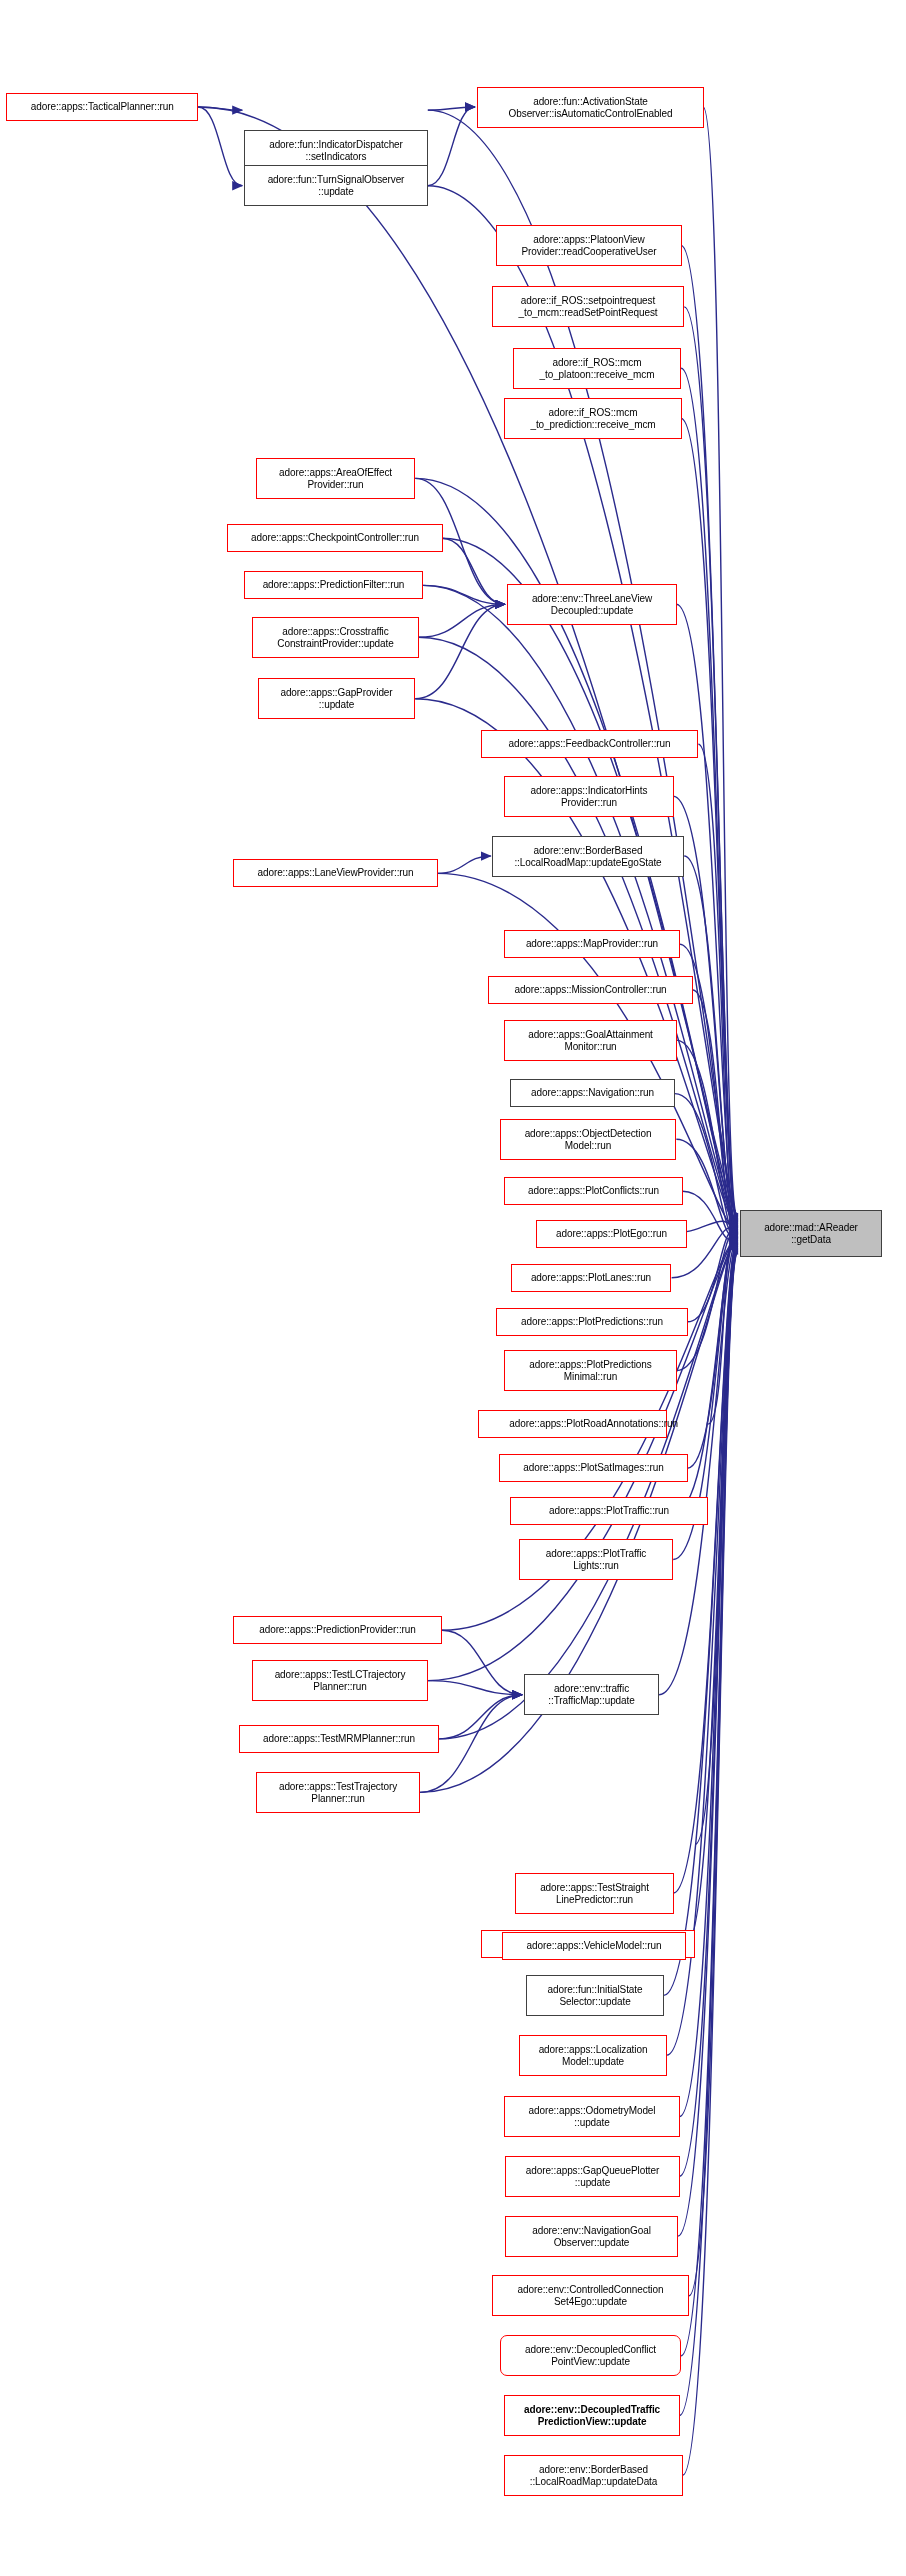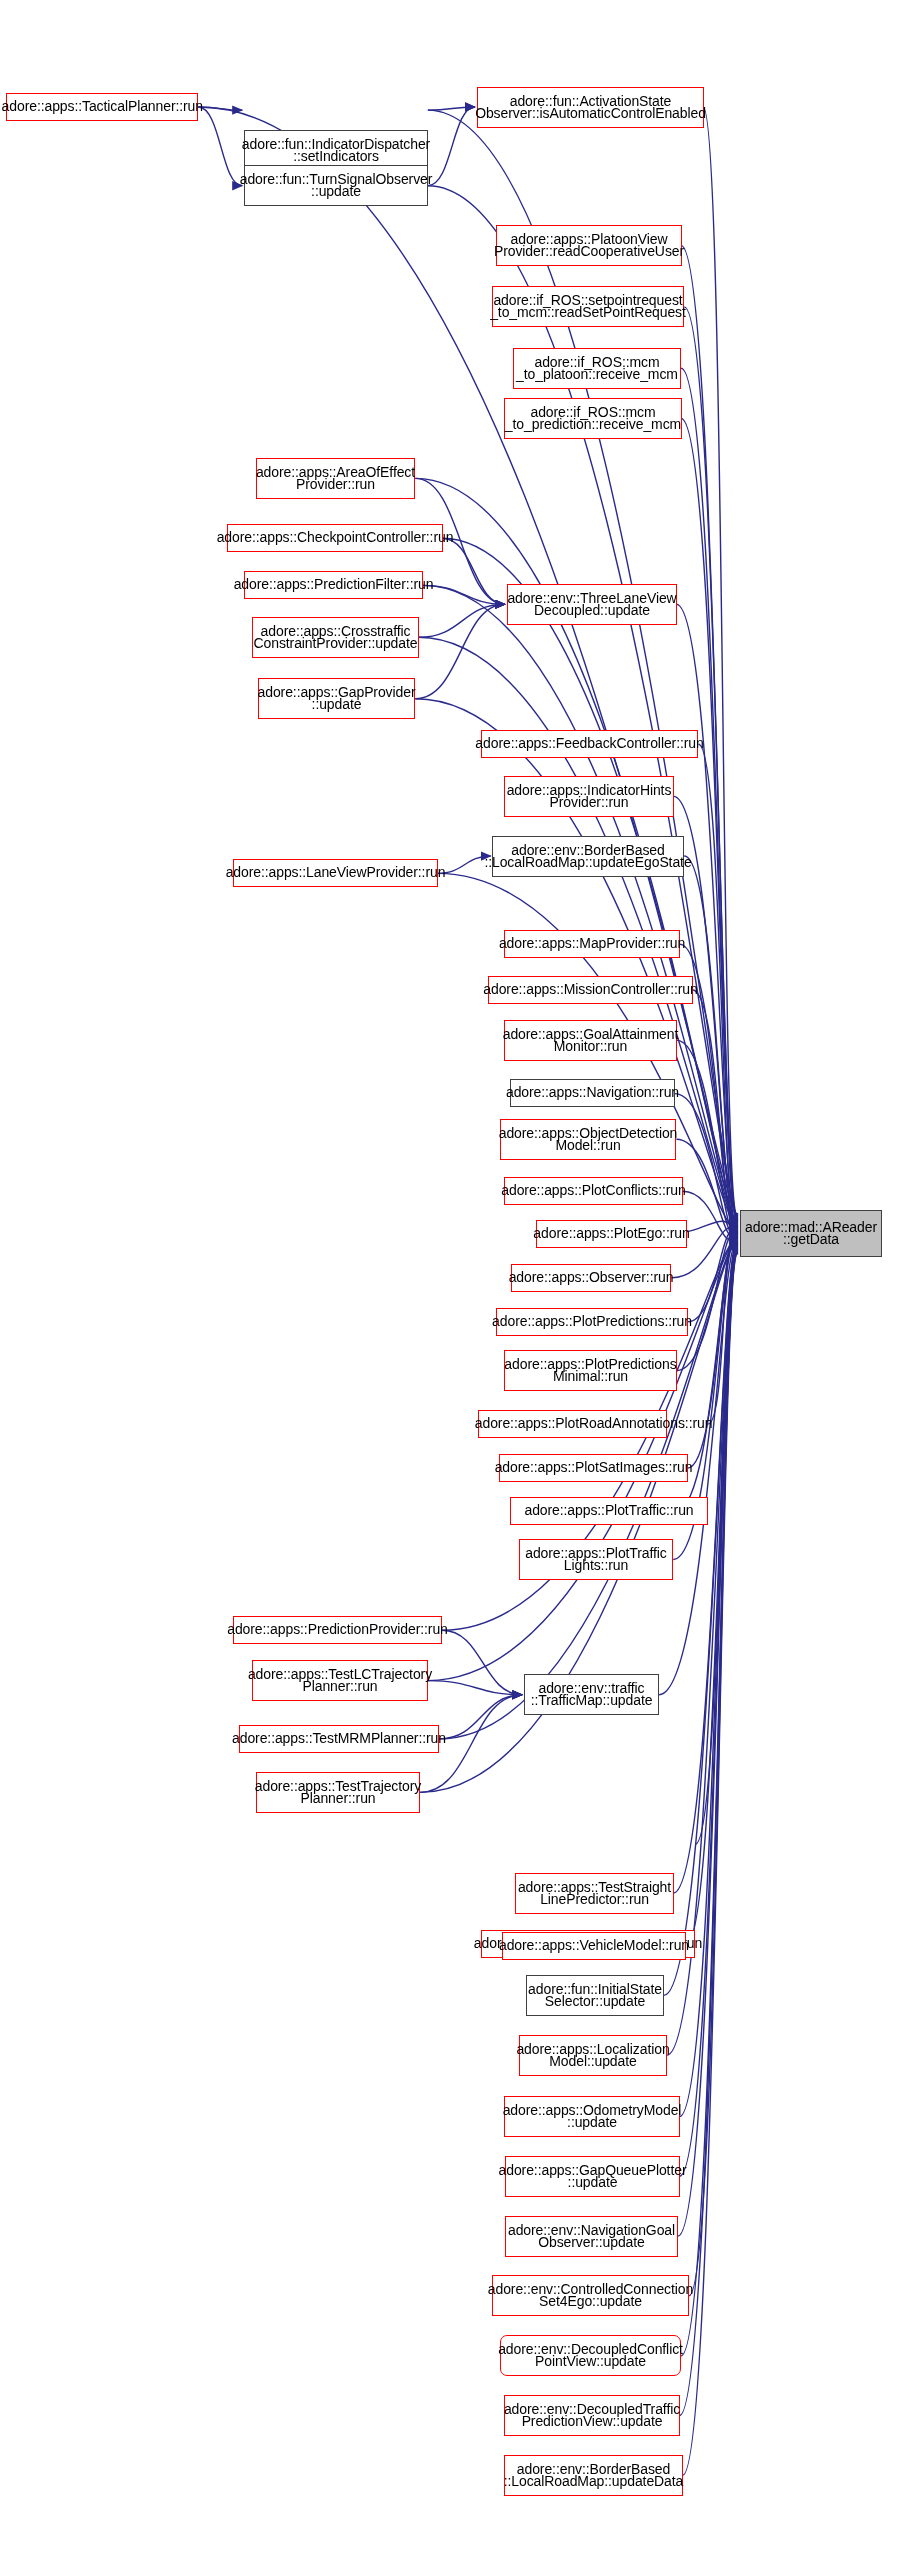--- a/index.html
+++ b/index.html
@@ -7,21 +7,21 @@
   body{font-family:"Liberation Sans",sans-serif;}
   #graph{position:relative;width:906px;height:2576px;background:#fff;overflow:hidden;}
   #edges{position:absolute;left:0;top:0;width:906px;height:2576px;pointer-events:none;}
   .node{
     position:absolute;
     box-sizing:border-box;
     display:flex;
     align-items:center;
     justify-content:center;
     text-align:center;
-    font-size:14px;
+    font-size:10px;
     line-height:11.5px;
     color:#000;
     background:#ffffff;
     border:0.9px solid #ff0000;
     white-space:pre-line;
     padding:0.9px 1.8px;
     letter-spacing:-0.1px;
   }
   .node.black{border-color:#404040;}
   .node.center{border-color:#404040;background:#bfbfbf;}
@@ -135,21 +135,21 @@
     <div class="node" style="left: 233px; top: 859px; width: 205px; height: 28px;">adore::apps::LaneViewProvider::run</div>
     <div class="node" style="left: 504px; top: 930px; width: 176px; height: 28px;">adore::apps::MapProvider::run</div>
     <div class="node" style="left: 488px; top: 976px; width: 205px; height: 28px;">adore::apps::MissionController::run</div>
     <div class="node" style="left: 504px; top: 1020px; width: 173px; height: 41px;">adore::apps::GoalAttainment
 Monitor::run</div>
     <div class="node black" style="left: 510px; top: 1079px; width: 165px; height: 28px;">adore::apps::Navigation::run</div>
     <div class="node" style="left: 500px; top: 1119px; width: 176px; height: 41px;">adore::apps::ObjectDetection
 Model::run</div>
     <div class="node" style="left: 504px; top: 1177px; width: 179px; height: 28px;">adore::apps::PlotConflicts::run</div>
     <div class="node" style="left: 516px; top: 1220px; width: 151px; height: 28px; margin-left: 20px;">adore::apps::PlotEgo::run</div>
-    <div class="node" style="left: 511px; top: 1264px; width: 160px; height: 28px;">adore::apps::Observer::run</div>
+    <div class="node" style="left: 511px; top: 1264px; width: 160px; height: 28px;">adore::apps::PlotLanes::run</div>
     <div class="node" style="left: 496px; top: 1308px; width: 192px; height: 28px;">adore::apps::PlotPredictions::run</div>
     <div class="node" style="left: 504px; top: 1350px; width: 173px; height: 41px;">adore::apps::PlotPredictions
 Minimal::run</div>
     <div class="node" style="left: 478px; top: 1410px; width: 189px; height: 28px; padding-left: 44px;">adore::apps::PlotRoadAnnotations::run</div>
     <div class="node" style="left: 499px; top: 1454px; width: 189px; height: 28px;">adore::apps::PlotSatImages::run</div>
     <div class="node" style="left: 510px; top: 1497px; width: 198px; height: 28px; text-align: center;">adore::apps::PlotTraffic::run</div>
     <div class="node" style="left: 519px; top: 1539px; width: 154px; height: 41px;">adore::apps::PlotTraffic
 Lights::run</div>
     <div class="node" style="left: 233px; top: 1616px; width: 209px; height: 28px;">adore::apps::PredictionProvider::run</div>
     <div class="node" style="left: 252px; top: 1660px; width: 176px; height: 41px;">adore::apps::TestLCTrajectory
@@ -170,20 +170,20 @@
     <div class="node" style="left: 504px; top: 2096px; width: 176px; height: 41px;">adore::apps::OdometryModel
 ::update</div>
     <div class="node" style="left: 505px; top: 2156px; width: 175px; height: 41px;">adore::apps::GapQueuePlotter
 ::update</div>
     <div class="node" style="left: 505px; top: 2216px; width: 173px; height: 41px;">adore::env::NavigationGoal
 Observer::update</div>
     <div class="node" style="left: 492px; top: 2275px; width: 197px; height: 41px;">adore::env::ControlledConnection
 Set4Ego::update</div>
     <div class="node" style="left: 500px; top: 2335px; width: 181px; height: 41px; border-radius: 7px;">adore::env::DecoupledConflict
 PointView::update</div>
-    <div class="node" style="left: 504px; top: 2395px; width: 176px; height: 41px;">adore::env::DecoupledTraffic
+    <div class="node" style="left: 504px; top: 2395px; width: 176px; height: 41px; font-weight: bold;">adore::env::DecoupledTraffic
 PredictionView::update</div>
     <div class="node" style="left: 504px; top: 2455px; width: 179px; height: 41px;">adore::env::BorderBased
 ::LocalRoadMap::updateData</div>
     <div class="node center" style="left: 740px; top: 1210px; width: 142px; height: 47px;">adore::mad::AReader
 ::getData</div>
   </div>
 
 
 </body></html>

